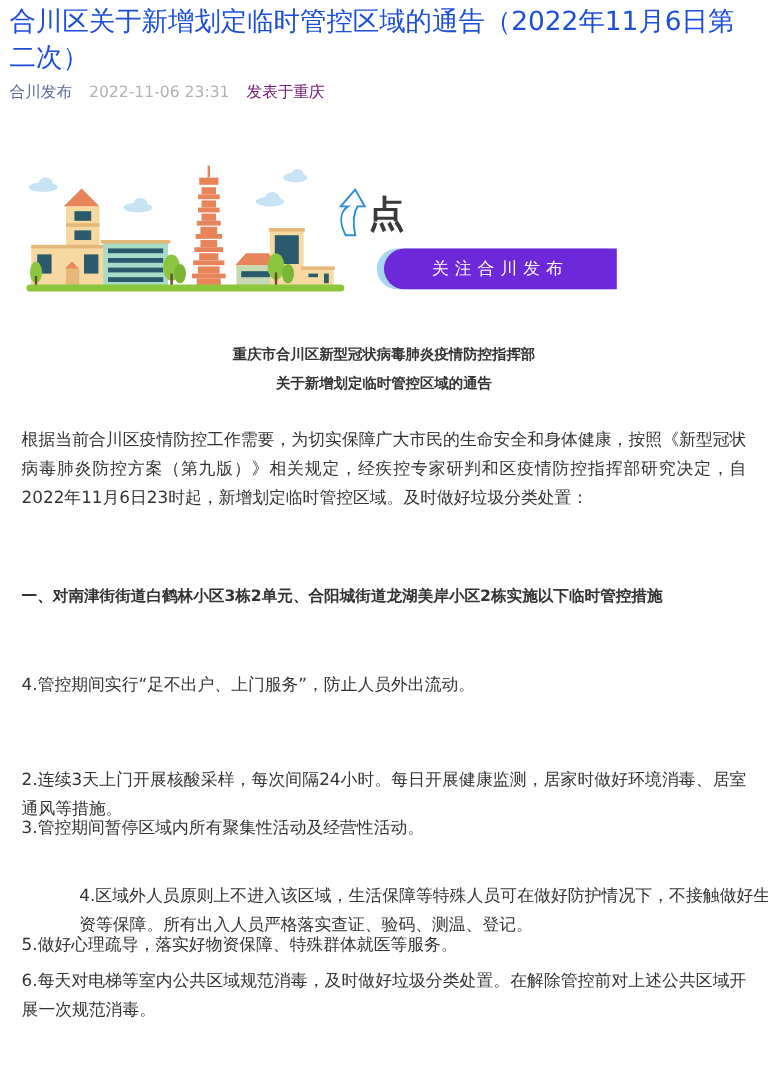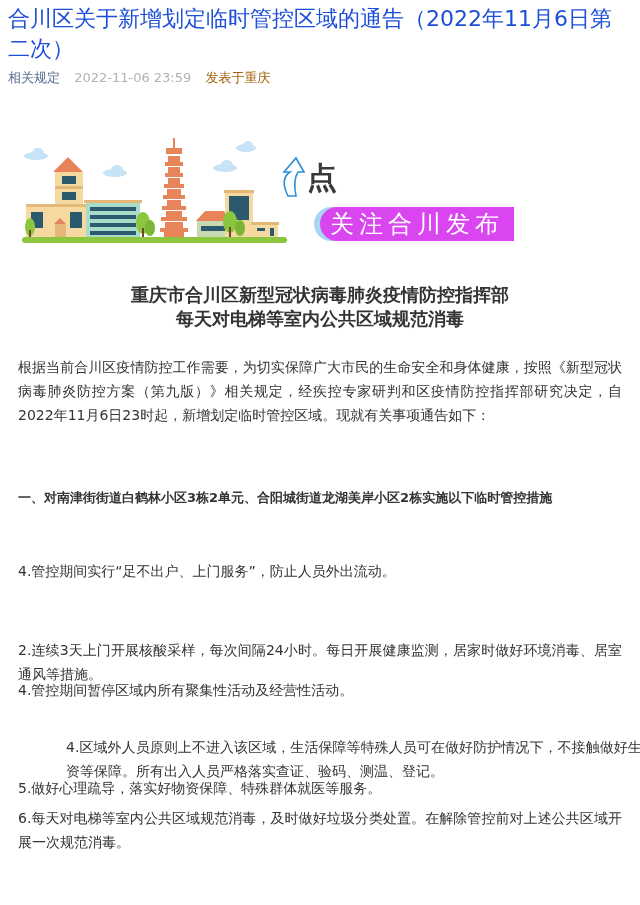--- a/index.html
+++ b/index.html
@@ -3,53 +3,53 @@
 <meta charset="utf-8">
 <style>
   html, body { margin: 0; padding: 0; background: #ffffff; }
   body { width: 640px; height: 905px; overflow: hidden; position: relative;
          font-family: "DejaVu Sans", "Liberation Sans", sans-serif; color: #333; }
   .title { position: absolute; left: 8px; top: 4px; width: 624px;
            font-size: 22px; line-height: 30px; color: #1d4ed8; font-weight: normal; margin: 0; }
   .meta { position: absolute; left: 8px; top: 69px; font-size: 13px; line-height: 18px; white-space: nowrap; }
   .meta .author { color: #576b95; margin-right: 10px; }
   .meta .date { color: #b2b2b2; margin-right: 10px; }
-  .meta .loc { color: #a16207; }
+  .meta .loc { color: #701a75; }
 
   .banner { position: absolute; left: 20px; top: 120px; width: 520px; height: 135px; }
   .banner svg { position: absolute; left: 0; top: 0; }
   .follow-pill { position: absolute; left: 300px; top: 87px; width: 194px; height: 34px;
-                 border-radius: 17px 0 0 17px; background: #d946ef;
-                 box-shadow: -6px 0 0 0 #a9d6f2; color: #fff; font-size: 24px;
+                 border-radius: 17px 0 0 17px; background: #6d28d9;
+                 box-shadow: -6px 0 0 0 #a9d6f2; color: #fff; font-size: 14px;
                  line-height: 34px; text-align: center; letter-spacing: 5px; }
   .dian { position: absolute; left: 287px; top: 38px; font-size: 30px; font-weight: bold; color: #3a3a3a; }
 
   .heading { position: absolute; left: 0; width: 640px; text-align: center;
-             font-size: 18px; font-weight: bold; color: #333; line-height: 24px; }
+             font-size: 12px; font-weight: bold; color: #333; line-height: 24px; }
   .h1 { top: 283px; }
   .h2 { top: 307px; }
 
   .para { position: absolute; left: 18px; width: 604px; font-size: 14px; line-height: 24px; color: #333; margin: 0; text-align: justify; }
   .p-intro { top: 355px; }
   .p-sec { top: 484px; font-weight: bold; font-size: 13px; line-height: 28px; }
   .p1 { top: 559px; }
   .p2 { top: 638px; }
   .p3 { top: 678px; }
   .p4 { top: 735px; margin-left: 48px; }
   .p5 { top: 776px; }
   .p6 { top: 806px; }
 </style>
 </head>
 <body>
 
 <h1 class="title">合川区关于新增划定临时管控区域的通告（2022年11月6日第二次）</h1>
 
 <div class="meta">
-  <span class="author">相关规定</span>
-  <span class="date">2022-11-06 23:59</span>
+  <span class="author">合川发布</span>
+  <span class="date">2022-11-06 23:31</span>
   <span class="loc">发表于重庆</span>
 </div>
 
 <div class="banner">
   <svg width="300" height="135" viewBox="0 0 300 135">
 
     <ellipse cx="16" cy="36" rx="12" ry="4" fill="#c6e4f6"></ellipse>
     <ellipse cx="18" cy="33" rx="6" ry="5" fill="#c6e4f6"></ellipse>
     <ellipse cx="95" cy="53" rx="12" ry="4" fill="#c6e4f6"></ellipse>
     <ellipse cx="97" cy="50" rx="6" ry="5" fill="#c6e4f6"></ellipse>
@@ -121,22 +121,22 @@
 
     <rect x="2" y="117" width="265" height="6" rx="3" fill="#8cc63f"></rect>
 
     <path d="M268,76 C262,64 264,56 270,52 L264,52 L276,38 L284,52 L278,52 C274,58 274,66 276,76 Z" fill="none" stroke="#2a8fd8" stroke-width="1.6"></path>
   </svg>
   <span class="dian">点</span>
   <div class="follow-pill">关注合川发布</div>
 </div>
 
 <div class="heading h1">重庆市合川区新型冠状病毒肺炎疫情防控指挥部</div>
-<div class="heading h2">每天对电梯等室内公共区域规范消毒</div>
+<div class="heading h2">关于新增划定临时管控区域的通告</div>
 
-<p class="para p-intro">根据当前合川区疫情防控工作需要，为切实保障广大市民的生命安全和身体健康，按照《新型冠状病毒肺炎防控方案（第九版）》相关规定，经疾控专家研判和区疫情防控指挥部研究决定，自2022年11月6日23时起，新增划定临时管控区域。现就有关事项通告如下：</p>
+<p class="para p-intro">根据当前合川区疫情防控工作需要，为切实保障广大市民的生命安全和身体健康，按照《新型冠状病毒肺炎防控方案（第九版）》相关规定，经疾控专家研判和区疫情防控指挥部研究决定，自2022年11月6日23时起，新增划定临时管控区域。及时做好垃圾分类处置：</p>
 <p class="para p-sec">一、对南津街街道白鹤林小区3栋2单元、合阳城街道龙湖美岸小区2栋实施以下临时管控措施</p>
 <p class="para p1">4.管控期间实行“足不出户、上门服务”，防止人员外出流动。</p>
 <p class="para p2">2.连续3天上门开展核酸采样，每次间隔24小时。每日开展健康监测，居家时做好环境消毒、居室通风等措施。</p>
-<p class="para p3">4.管控期间暂停区域内所有聚集性活动及经营性活动。</p>
+<p class="para p3">3.管控期间暂停区域内所有聚集性活动及经营性活动。</p>
 <p class="para p4">4.区域外人员原则上不进入该区域，生活保障等特殊人员可在做好防护情况下，不接触做好生活物资等保障。所有出入人员严格落实查证、验码、测温、登记。</p>
 <p class="para p5">5.做好心理疏导，落实好物资保障、特殊群体就医等服务。</p>
 <p class="para p6">6.每天对电梯等室内公共区域规范消毒，及时做好垃圾分类处置。在解除管控前对上述公共区域开展一次规范消毒。</p>
 
 </body></html>

